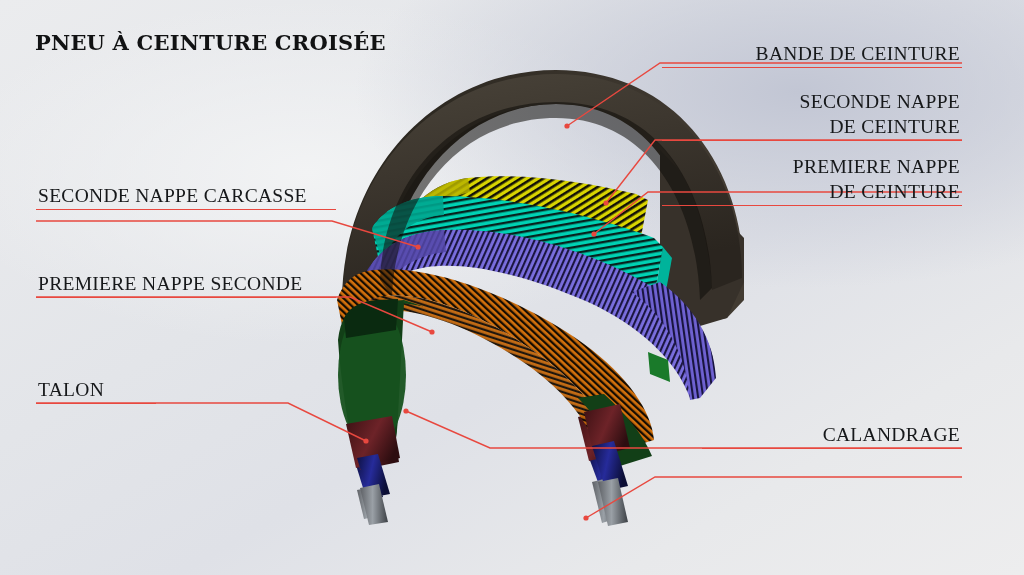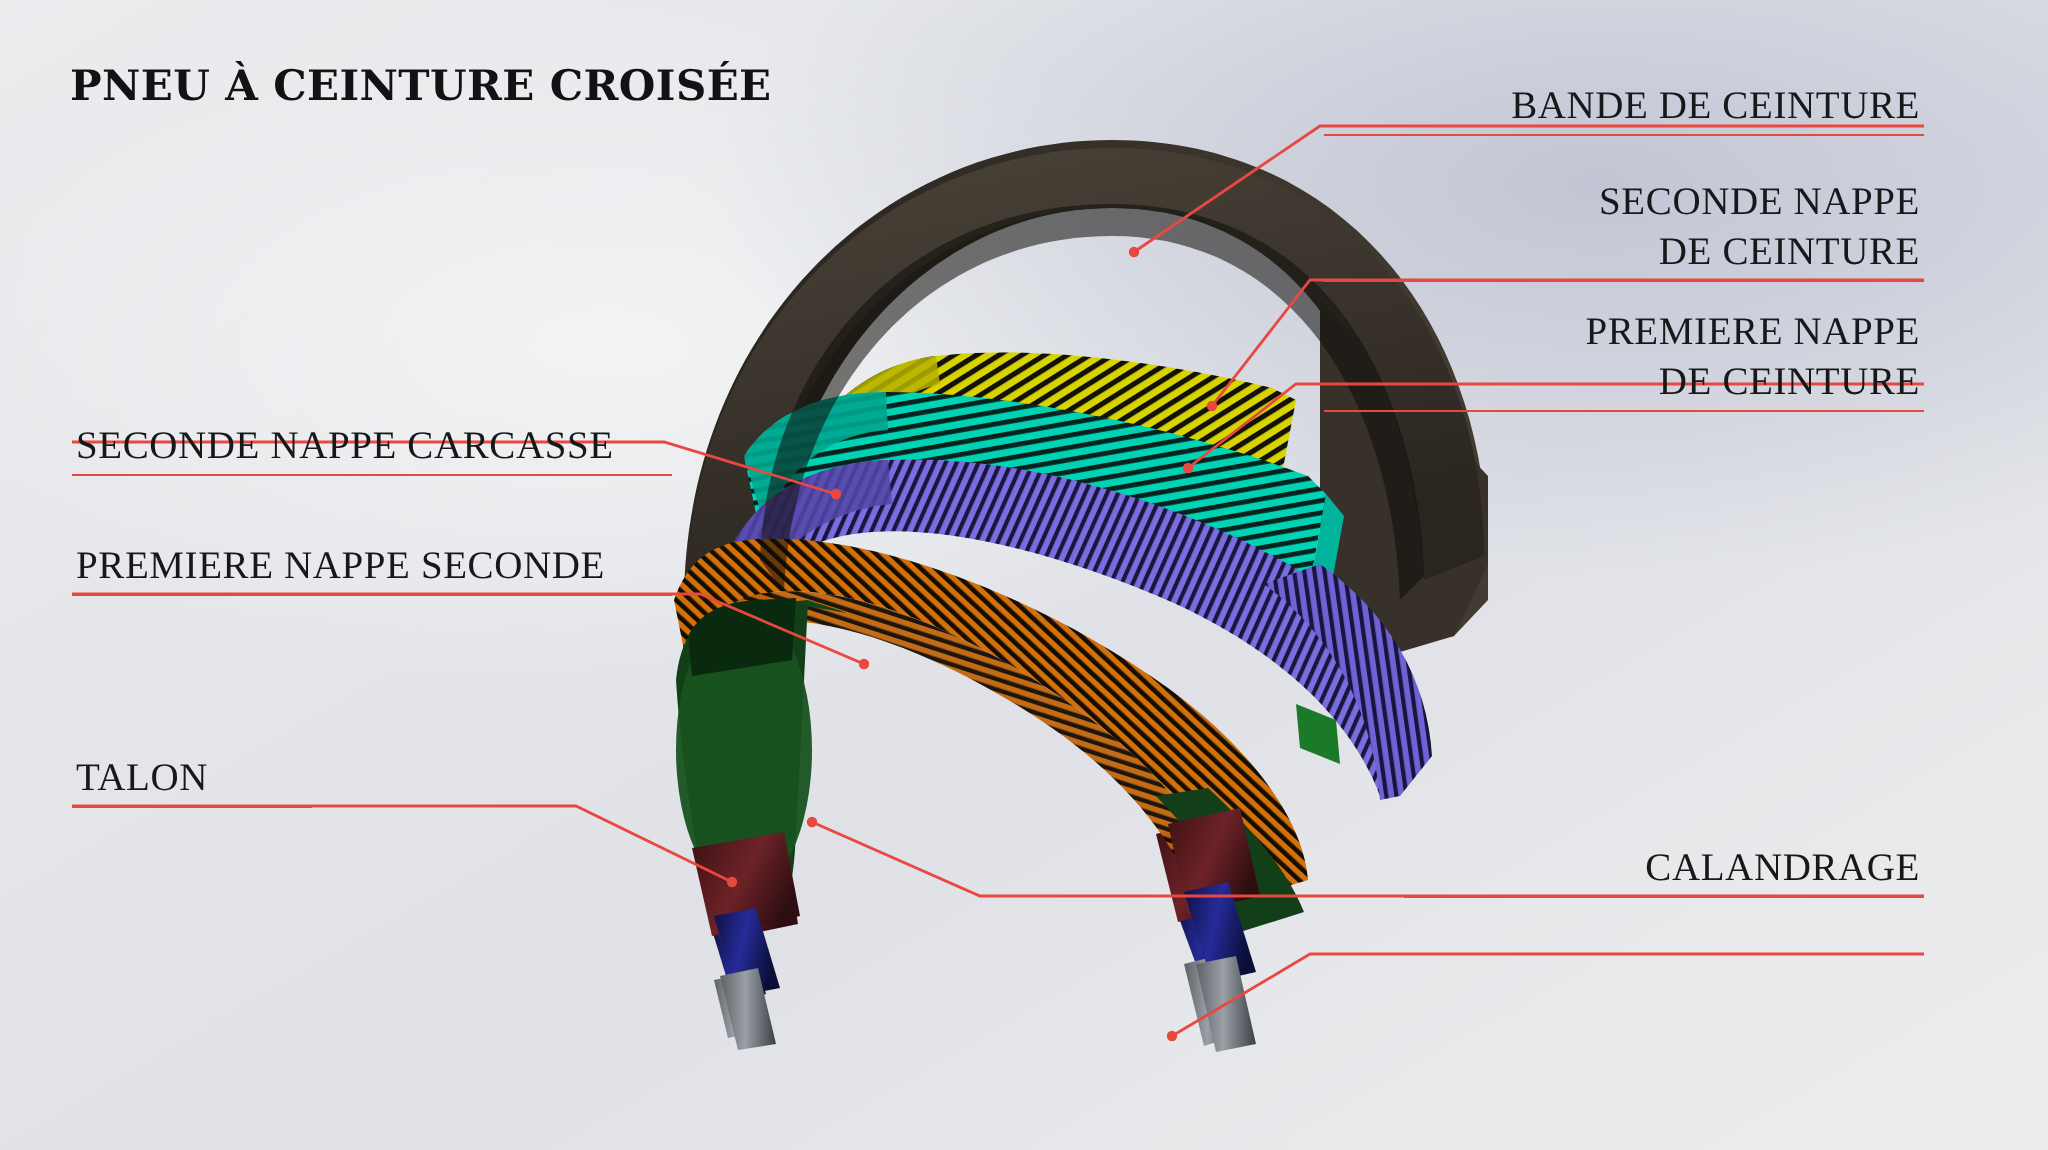--- a/index.html
+++ b/index.html
@@ -275,21 +275,21 @@
     <span class="txt">DE CEINTURE</span>
     <span class="rule"></span>
   </div>
 
   <div class="callout right" style="right:62px; top:143px; width:300px;margin-top:12px;">
     <span class="txt">PREMIERE NAPPE</span>
     <span class="txt">DE CEINTURE</span>
     <span class="rule"></span>
   </div>
 
-  <div class="callout left" style="left:36px; top:212px; width:300px;">
+  <div class="callout left" style="left:36px; top:184px; width:300px;">
     <span class="txt">SECONDE NAPPE CARCASSE</span>
     <span class="rule"></span>
   </div>
 
   <div class="callout left" style="left:36px; top:272px; width:300px;">
     <span class="txt">PREMIERE NAPPE SECONDE</span>
     <span class="rule"></span>
   </div>
 
   <div class="callout right" style="right:62px; top:423px; width:260px;">

